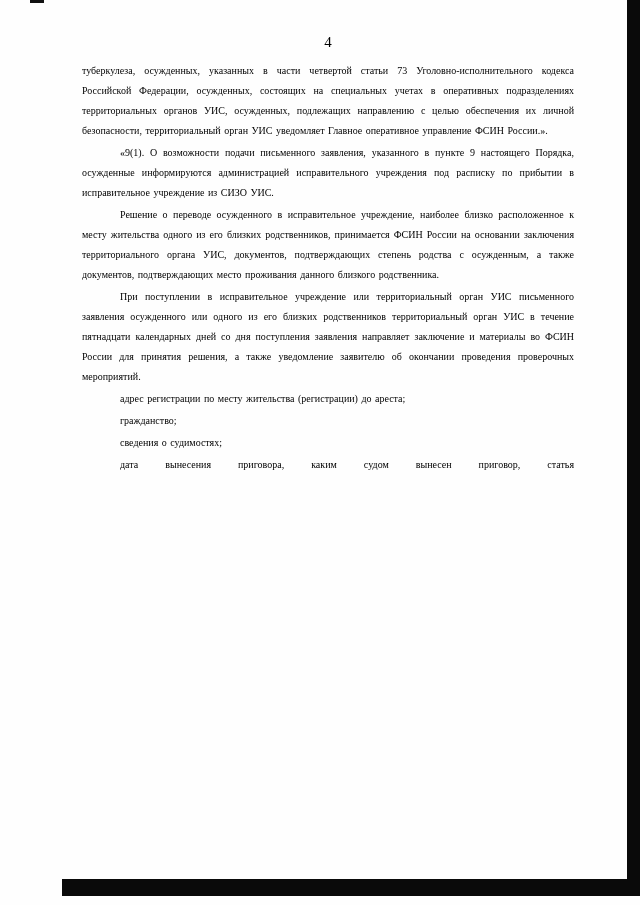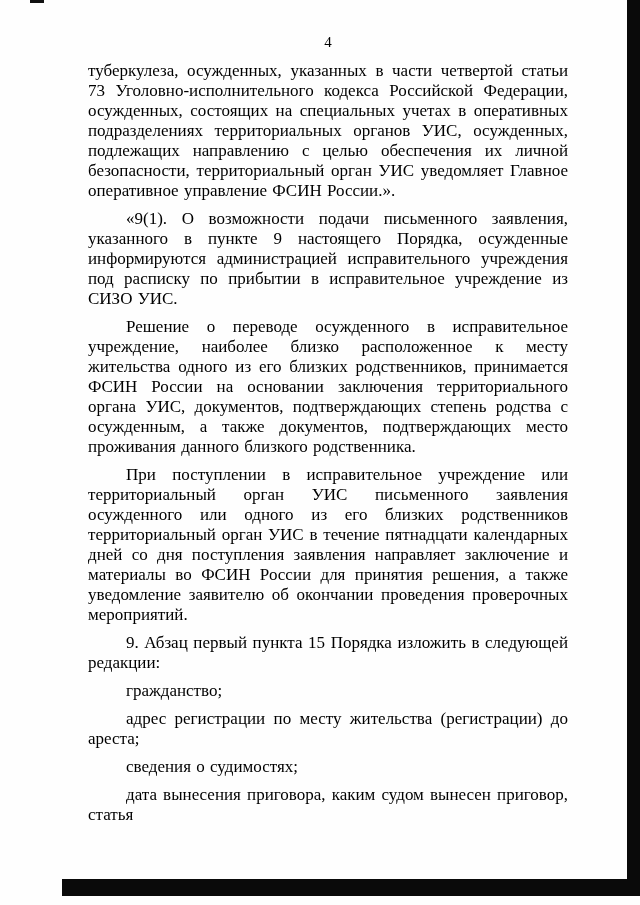--- a/index.html
+++ b/index.html
@@ -22,22 +22,22 @@
   }
   .page-number {
     text-align: center;
     margin: 34px 64px 10px 80px;
     font-size: 15px;
   }
   .text-block {
     margin: 0 64px 0 80px;
   }
   .para {
-    margin: 8px;
-    font-size: 17px;
+    margin: 2px;
+    font-size: 10px;
     line-height: 20px;
     text-align: justify;
     text-indent: 38px;
     word-spacing: 1px;
   }
   .para.cont {
     text-indent: 0;
   }
   .para.last-justify {
     text-align-last: justify;
@@ -73,23 +73,22 @@
 
 <div class="scan-page">
 
   <div class="page-number">4</div>
 
   <div class="text-block">
     <p class="para cont">туберкулеза, осужденных, указанных в части четвертой статьи 73 Уголовно-исполнительного кодекса Российской Федерации, осужденных, состоящих на специальных учетах в оперативных подразделениях территориальных органов УИС, осужденных, подлежащих направлению с целью обеспечения их личной безопасности, территориальный орган УИС уведомляет Главное оперативное управление ФСИН России.».</p>
     <p class="para">«9(1). О возможности подачи письменного заявления, указанного в пункте 9 настоящего Порядка, осужденные информируются администрацией исправительного учреждения под расписку по прибытии в исправительное учреждение из СИЗО УИС.</p>
     <p class="para">Решение о переводе осужденного в исправительное учреждение, наиболее близко расположенное к месту жительства одного из его близких родственников, принимается ФСИН России на основании заключения территориального органа УИС, документов, подтверждающих степень родства с осужденным, а также документов, подтверждающих место проживания данного близкого родственника.</p>
     <p class="para">При поступлении в исправительное учреждение или территориальный орган УИС письменного заявления осужденного или одного из его близких родственников территориальный орган УИС в течение пятнадцати календарных дней со дня поступления заявления направляет заключение и материалы во ФСИН России для принятия решения, а также уведомление заявителю об окончании проведения проверочных мероприятий.</p>
-    <p class="para">9. Абзац первый пункта 15 Порядка изложить в следующей редакции:</p>
+    <p class="para">адрес регистрации по месту жительства (регистрации) до ареста;</p>
     <p class="para">гражданство;</p>
-    <p class="para">адрес регистрации по месту жительства (регистрации) до ареста;</p>
     <p class="para">сведения о судимостях;</p>
     <p class="para last-justify">дата вынесения приговора, каким судом вынесен приговор, статья</p>
   </div>
 
   <div class="scan-mark-top"></div>
   <div class="scan-bar-right"></div>
   <div class="scan-bar-bottom"></div>
 
 </div>
 

